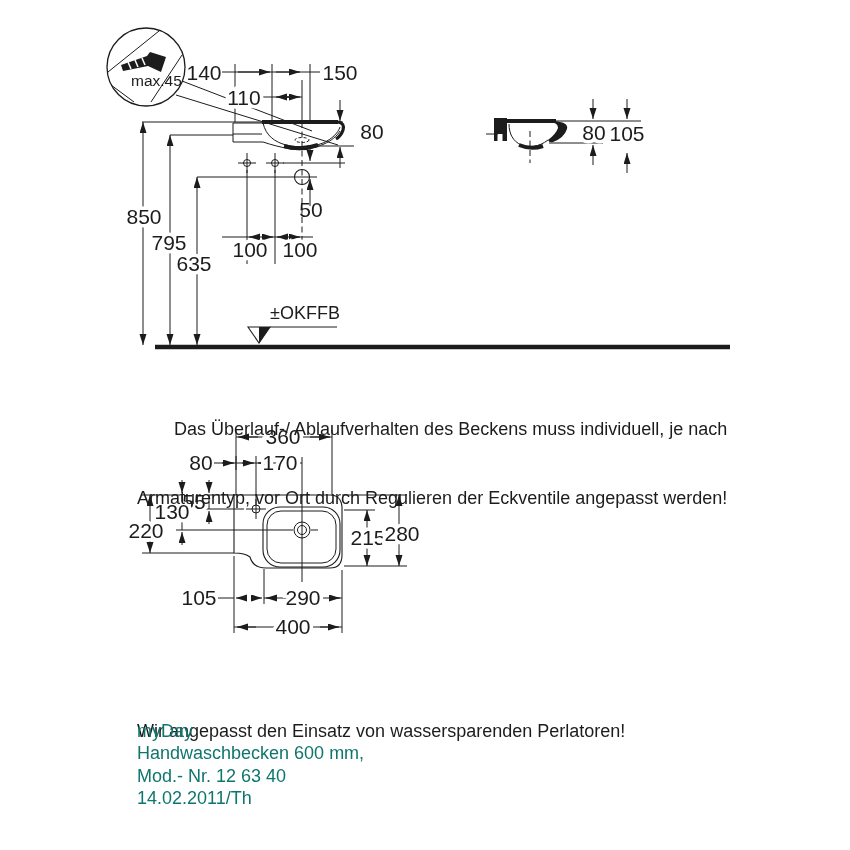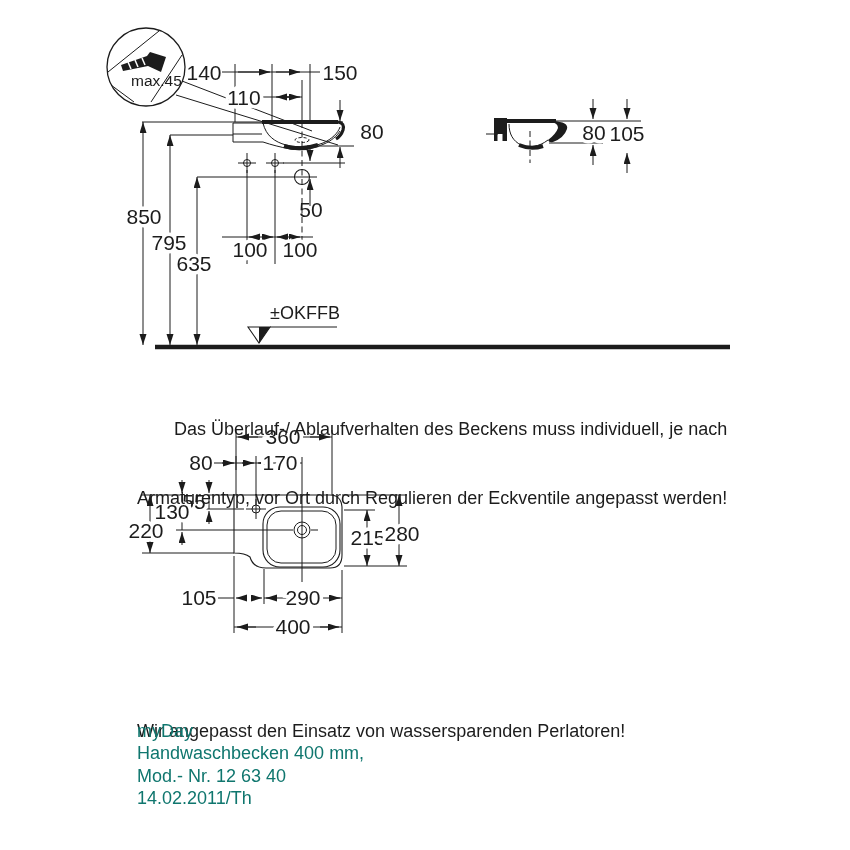--- a/index.html
+++ b/index.html
@@ -266,18 +266,18 @@
   <div>Das Überlauf-/ Ablaufverhalten des Beckens muss individuell, je nach</div>
   <div>Armaturentyp, vor Ort durch Regulieren der Eckventile angepasst werden!</div>
 </div>
 
 <div class="note" style="top:674px;">
   <div>Wir angepasst den Einsatz von wassersparenden Perlatoren!</div>
 </div>
 
 <div class="prod" style="top:720px;">
   <div>myDay</div>
-  <div>Handwaschbecken 400 mm,</div>
+  <div>Handwaschbecken 600 mm,</div>
   <div>Mod.- Nr. 12 63 40</div>
   <div>14.02.2011/Th</div>
 </div>
 
 </div>
 
 </body></html>

